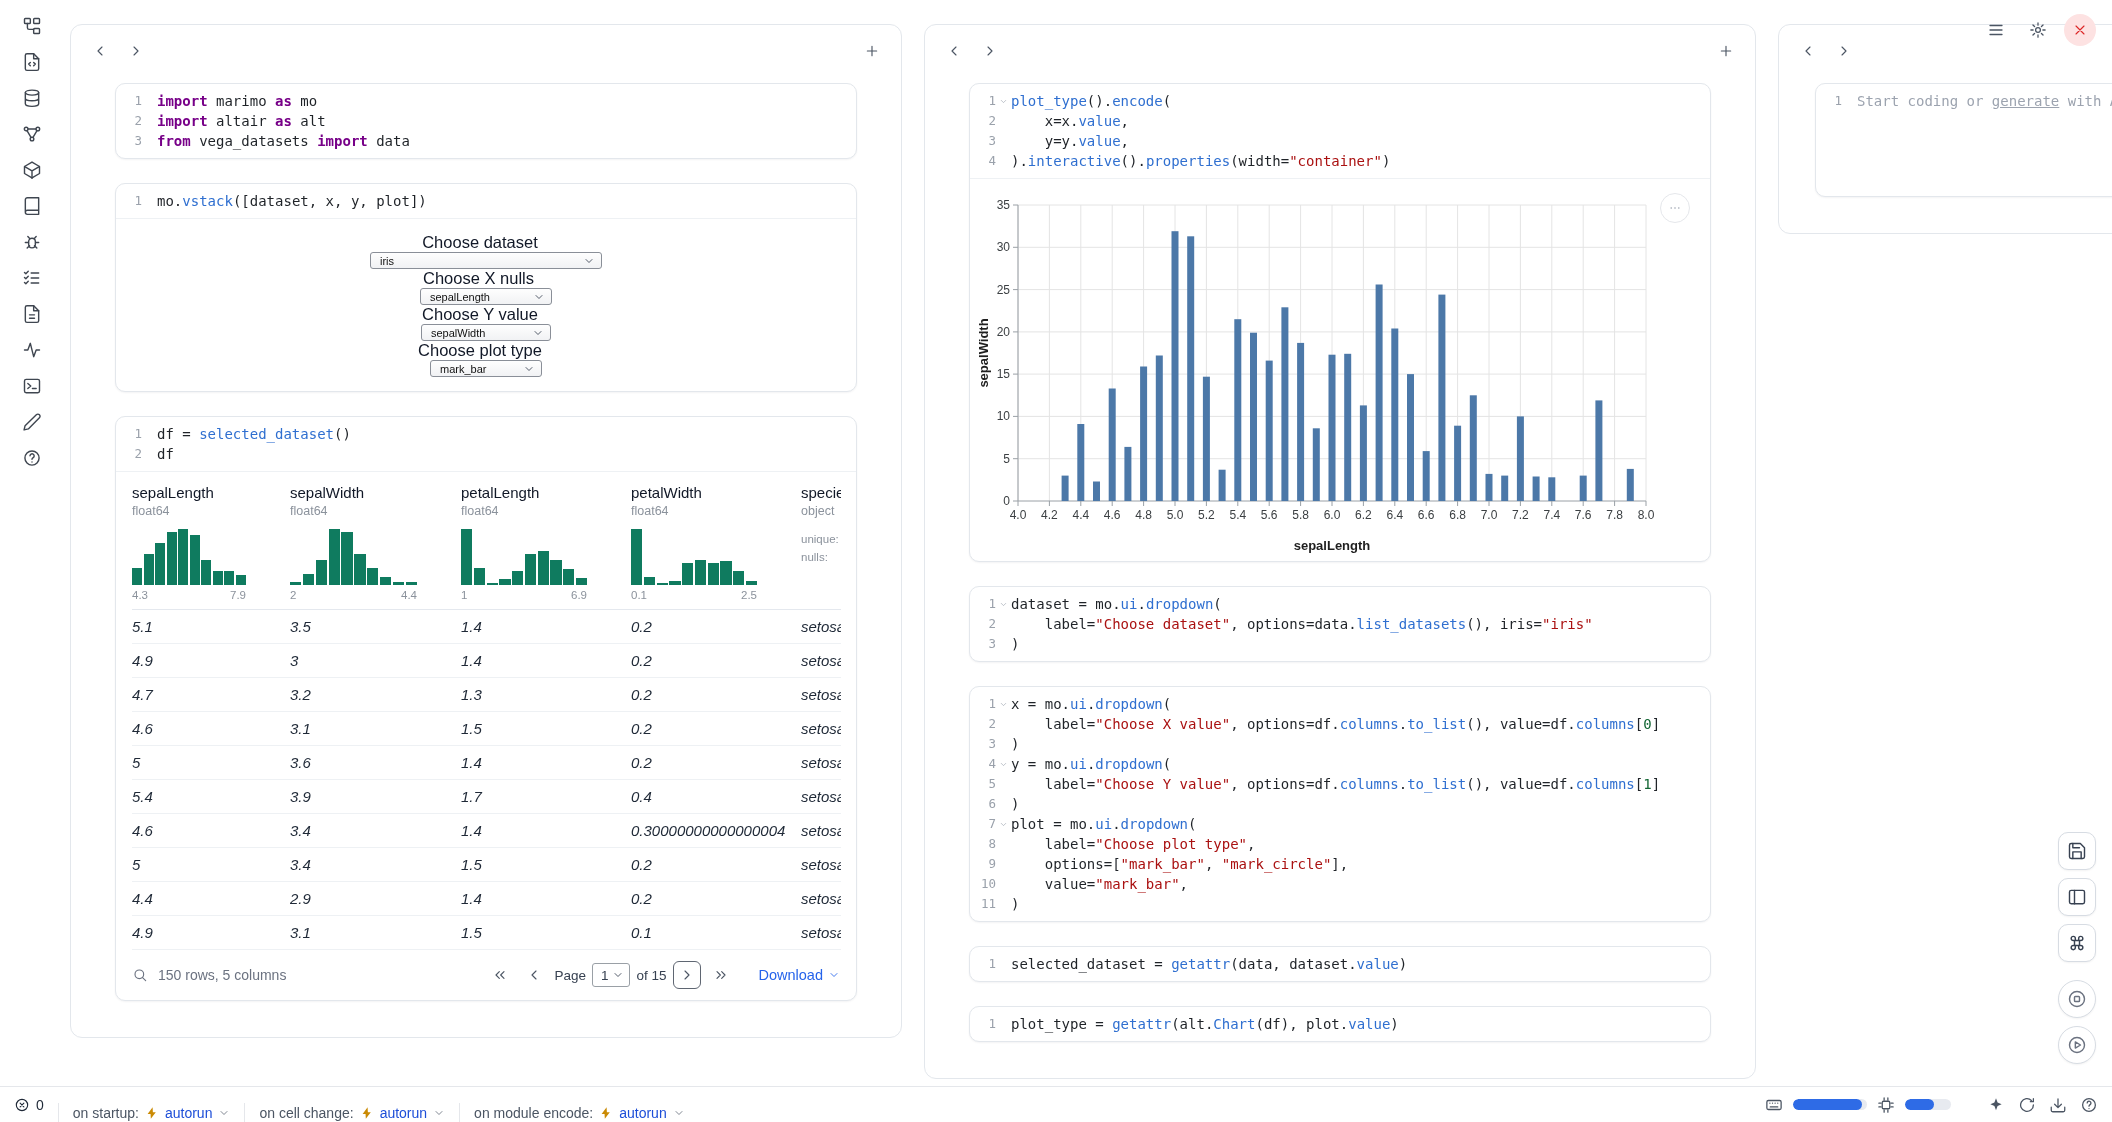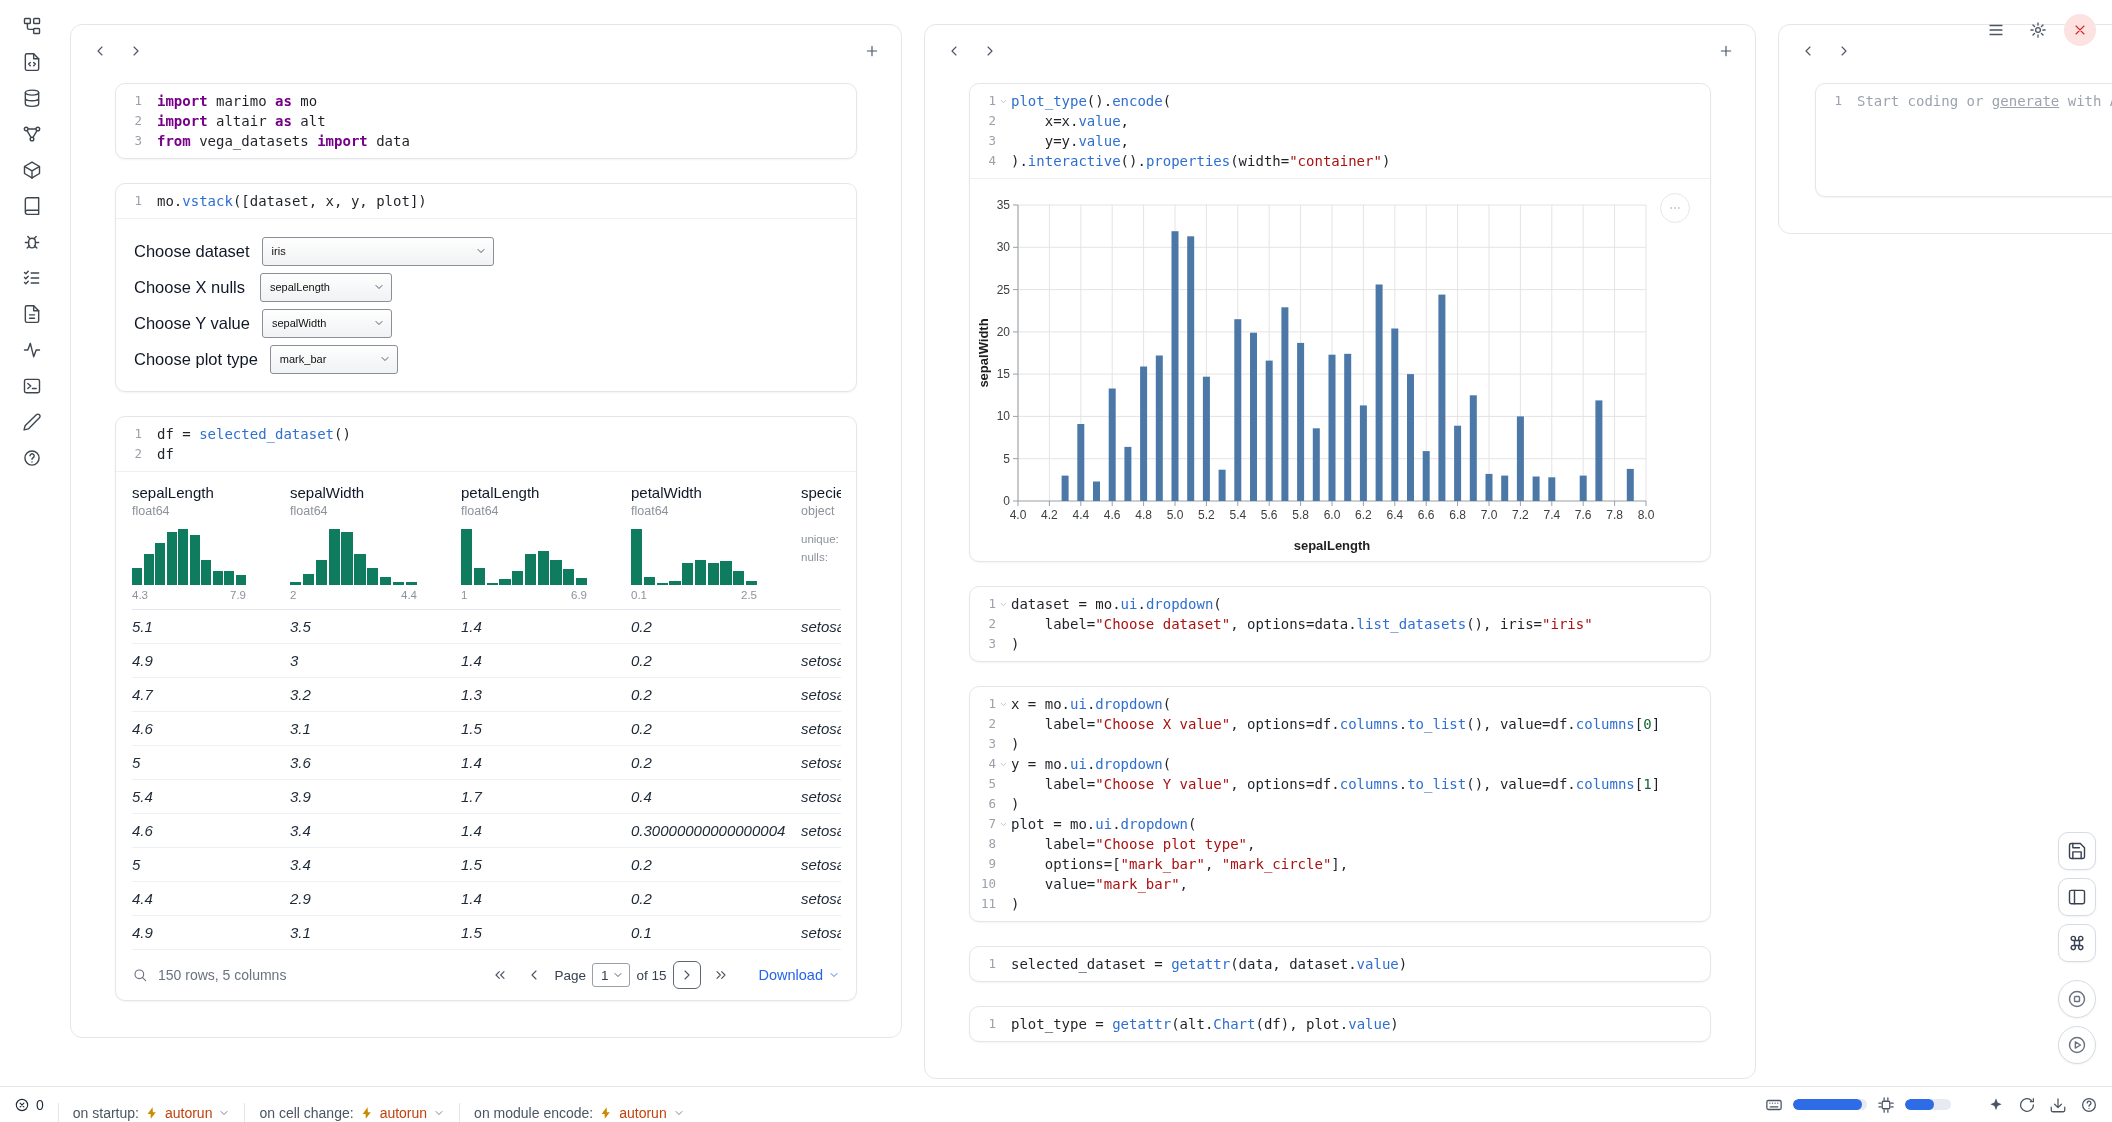--- a/index.html
+++ b/index.html
@@ -31,25 +31,25 @@
   .fold { width:15px; flex:none; display:flex; align-items:center; justify-content:center; color:#9ca3af; }
   .ccode { white-space:pre; color:#1f2328; }
   .tk-k { color:#770088; font-weight:600; }
   .tk-f { color:#2f6fd0; }
   .tk-s { color:#aa1111; }
   .tk-n { color:#116633; }
   .i9 { width:9px; height:9px; display:inline-block; }
 
   
   .form { padding:14px 18px; }
-  .frow { height:36px; display:flex; align-items:center; }
+  .frow { height:36px; display:flex; align-items:center;flex-direction:column; }
   .flabel { min-width:114px; font-size:16.5px; color:#111827; margin-right:12px; }
   .fsel { display:inline-flex; align-items:center; justify-content:space-between; height:29px; border:1px solid #8a8f98; border-radius:3px; background:linear-gradient(#fefefe,#f1f2f4); padding:0 6px 0 9px; font-size:11px; color:#111; cursor:pointer; }
   .fsel .fval { margin-right:8px; }
-  .fsel.w0 { width:232px; } .fsel.w1 { width:132px; } .fsel.w2 { width:130px; } .fsel.w3 { width:128px; }
+  .fsel.w0 { width:232px; } .fsel.w1 { width:132px; } .fsel.w2 { width:130px; } .fsel.w3 { width:112px; }
   .i12 { width:12px; height:12px; display:inline-block; color:#374151; }
 
   
   .tablewrap { margin:2px 16px 0; overflow:hidden; width:709px; }
   .thead { display:flex; padding:10px 0 8px; border-bottom:1px solid #e4e8ee; width:845px; }
   .tcol { flex:none; padding-right:10px; }
   .c0 { width:158px; } .c1 { width:171px; } .c2 { width:170px; } .c3 { width:170px; } .c4 { width:176px; }
   .tname { font-size:15px; font-weight:500; color:#111827; }
   .tdtype { font-size:12.5px; color:#8b929c; margin-top:3px; }
   .thist { height:58px; display:flex; align-items:flex-end; gap:1.5px; margin-top:9px; width:calc(100% - 34px); }
@@ -97,21 +97,21 @@
   .i20 { width:20px; height:20px; display:inline-block; }
 
   
   .statusbar { position:absolute; left:0; right:0; bottom:0; height:36px; background:#fff; border-top:1px solid #e5e7eb; display:flex; align-items:center; justify-content:space-between; padding:0 14px; font-size:14px; color:#374151; z-index:40; }
   .sb-left { display:flex; align-items:center; }
   .errbadge { display:inline-flex; align-items:center; gap:6px; color:#1f2937; cursor:pointer; }
   .sb-runtime { display:flex; align-items:center;margin-top:16px; }
   .divv { width:1px; height:20px; background:#e5e7eb; margin:0 14px; display:inline-block; }
   .rt { display:inline-flex; align-items:center; gap:6px; cursor:pointer; }
   .rtl { color:#4b5563; }
-  .rtv { color:#c2410c; }
+  .rtv { color:#1d4ed8; }
   .bolt { color:#ca8a04; }
   .chev { color:#6b7280; }
   .sb-right { display:flex; align-items:center; gap:10px; }
   .sbic { color:#4b5563; cursor:pointer; }
   .meter { height:11px; border-radius:6px; background:#e7eaf0; overflow:hidden; display:inline-block; }
   .meter > i { display:block; height:100%; background:#2e6be6; border-radius:6px; }
   .m1 { width:74px; } .m1 > i { width:93%; }
   .m2 { width:46px; } .m2 > i { width:62%; }
   .sb-icons { display:flex; align-items:center; gap:13px; margin-left:26px; }
 

